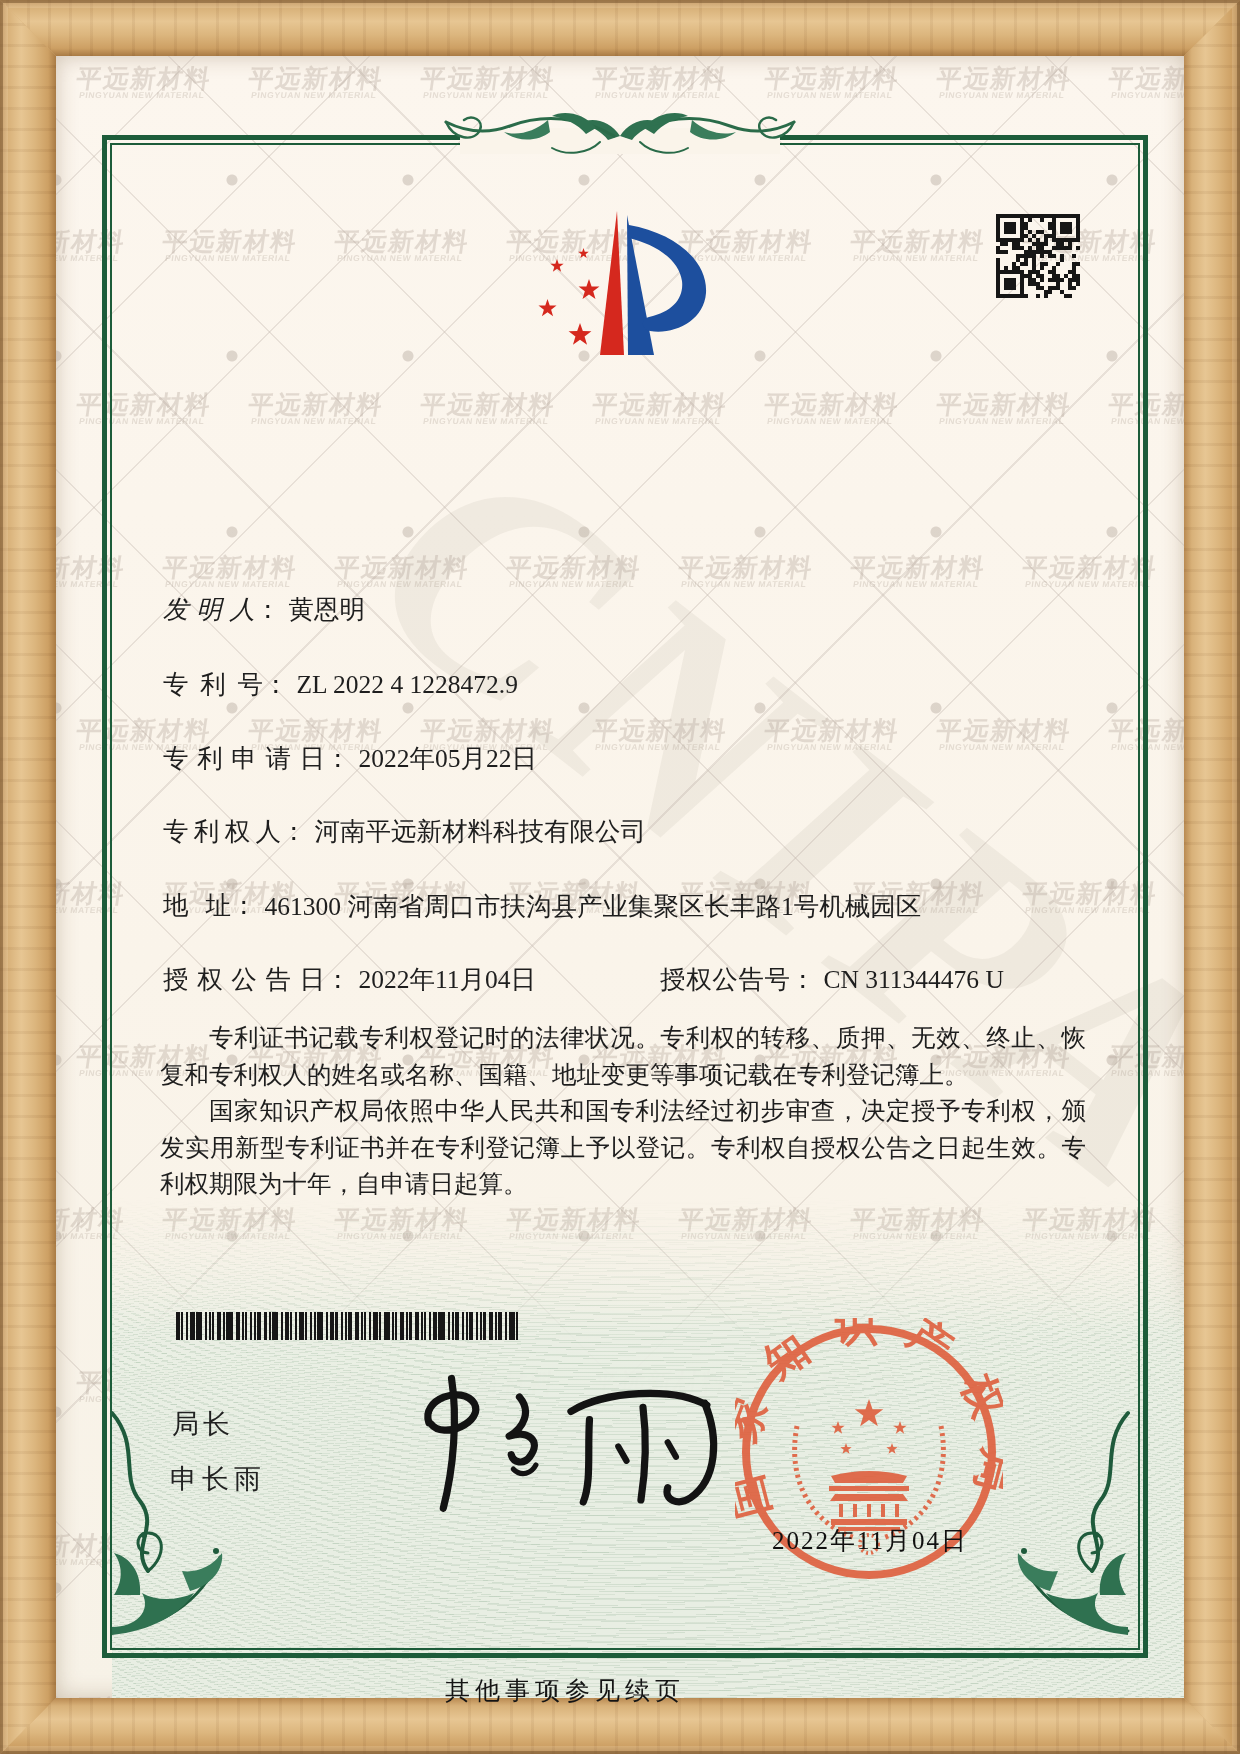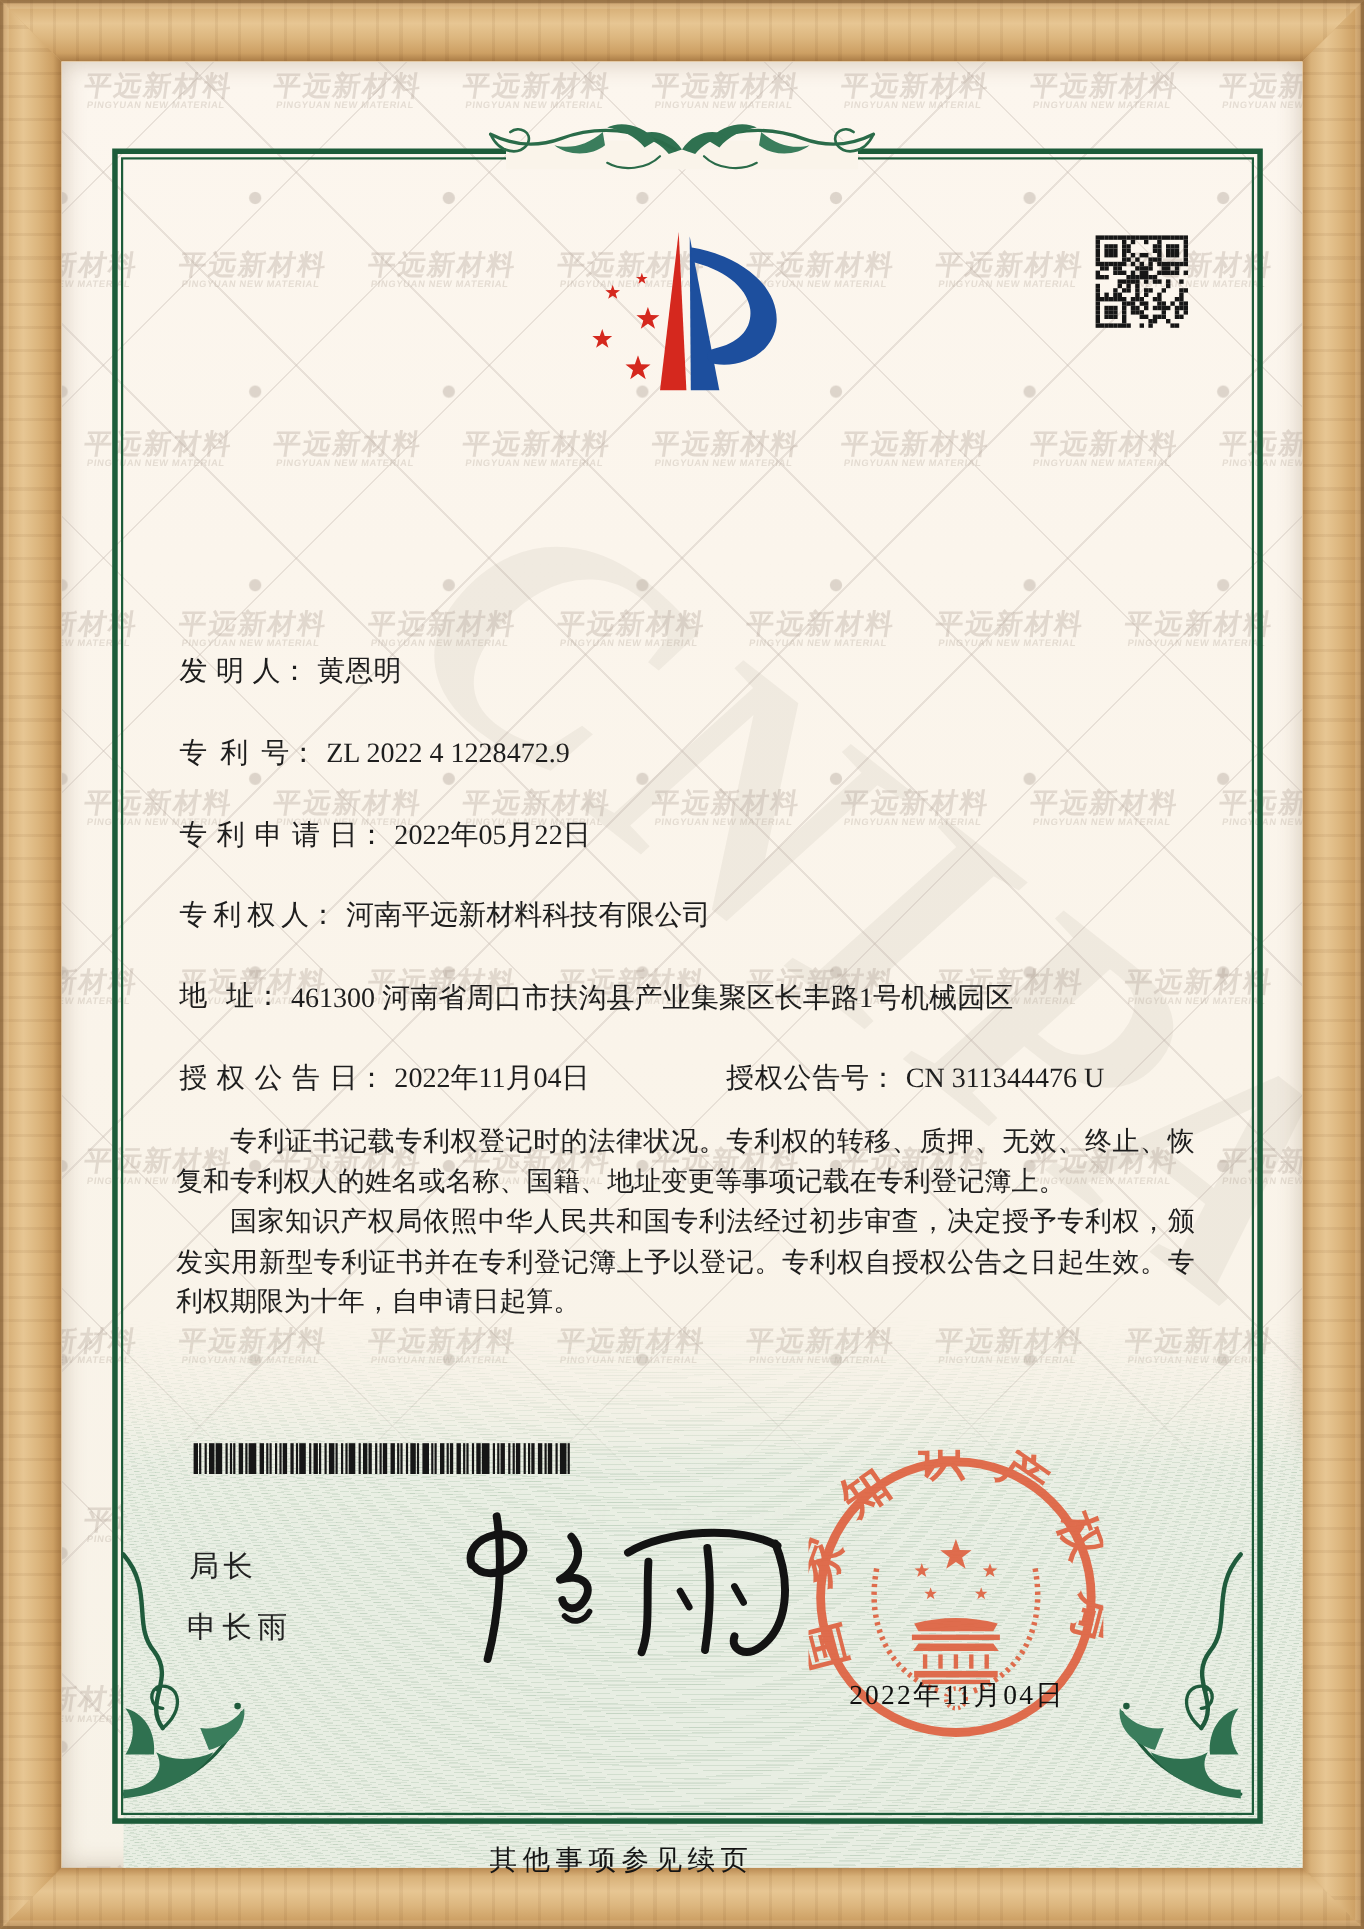--- a/index.html
+++ b/index.html
@@ -58,21 +58,21 @@
   .qr{position:absolute;left:996px;top:214px;width:84px;height:84px;font-size:0;line-height:0;}
   .qr i{display:inline-block;width:4px;height:4px;}
   .qr i.d{background:#161616;}
   .title{position:absolute;left:102px;width:1036px;top:372px;text-align:center;
     font-size:52px;font-weight:bold;letter-spacing:12px;margin-left:-55px;color:#171717;}
   .field{position:absolute;left:163px;font-size:25.5px;line-height:36px;}
   .field .lbl{display:inline-block;text-align:justify;text-align-last:justify;vertical-align:top;}
   .field .colon{vertical-align:top;}
   .field .val{vertical-align:top;margin-left:8px;}
   .f-name{top:514px;}   .f-name .lbl{width:136px;}
-  .f-inv{top:592px;}    .f-inv .lbl{width:92px;}
+  .f-inv{top:592px;}    .f-inv .lbl{width:92px;font-style:italic;}
   .f-pat{top:667px;}    .f-pat .lbl{width:100px;}
   .f-fil{top:741px;}    .f-fil .lbl{width:162px;}
   .f-own{top:814px;}    .f-own .lbl{width:118px;}
   .f-adr{top:888px;}    .f-adr .lbl{width:68px;}
   .f-adr .val{display:inline-block;width:812px;line-height:38px;}
   .f-gd{top:962px;}     .f-gd .lbl{width:162px;}
   .f-gn{top:962px;left:660px;} .f-gn .lbl{width:130px;}
   .body-text{position:absolute;left:160px;top:1020px;width:926px;font-size:24.5px;line-height:36.5px;text-align:justify;}
   .body-text p{margin:0;text-indent:2em;}
   .barcode{position:absolute;left:176px;top:1312px;height:28px;font-size:0;white-space:nowrap;}

